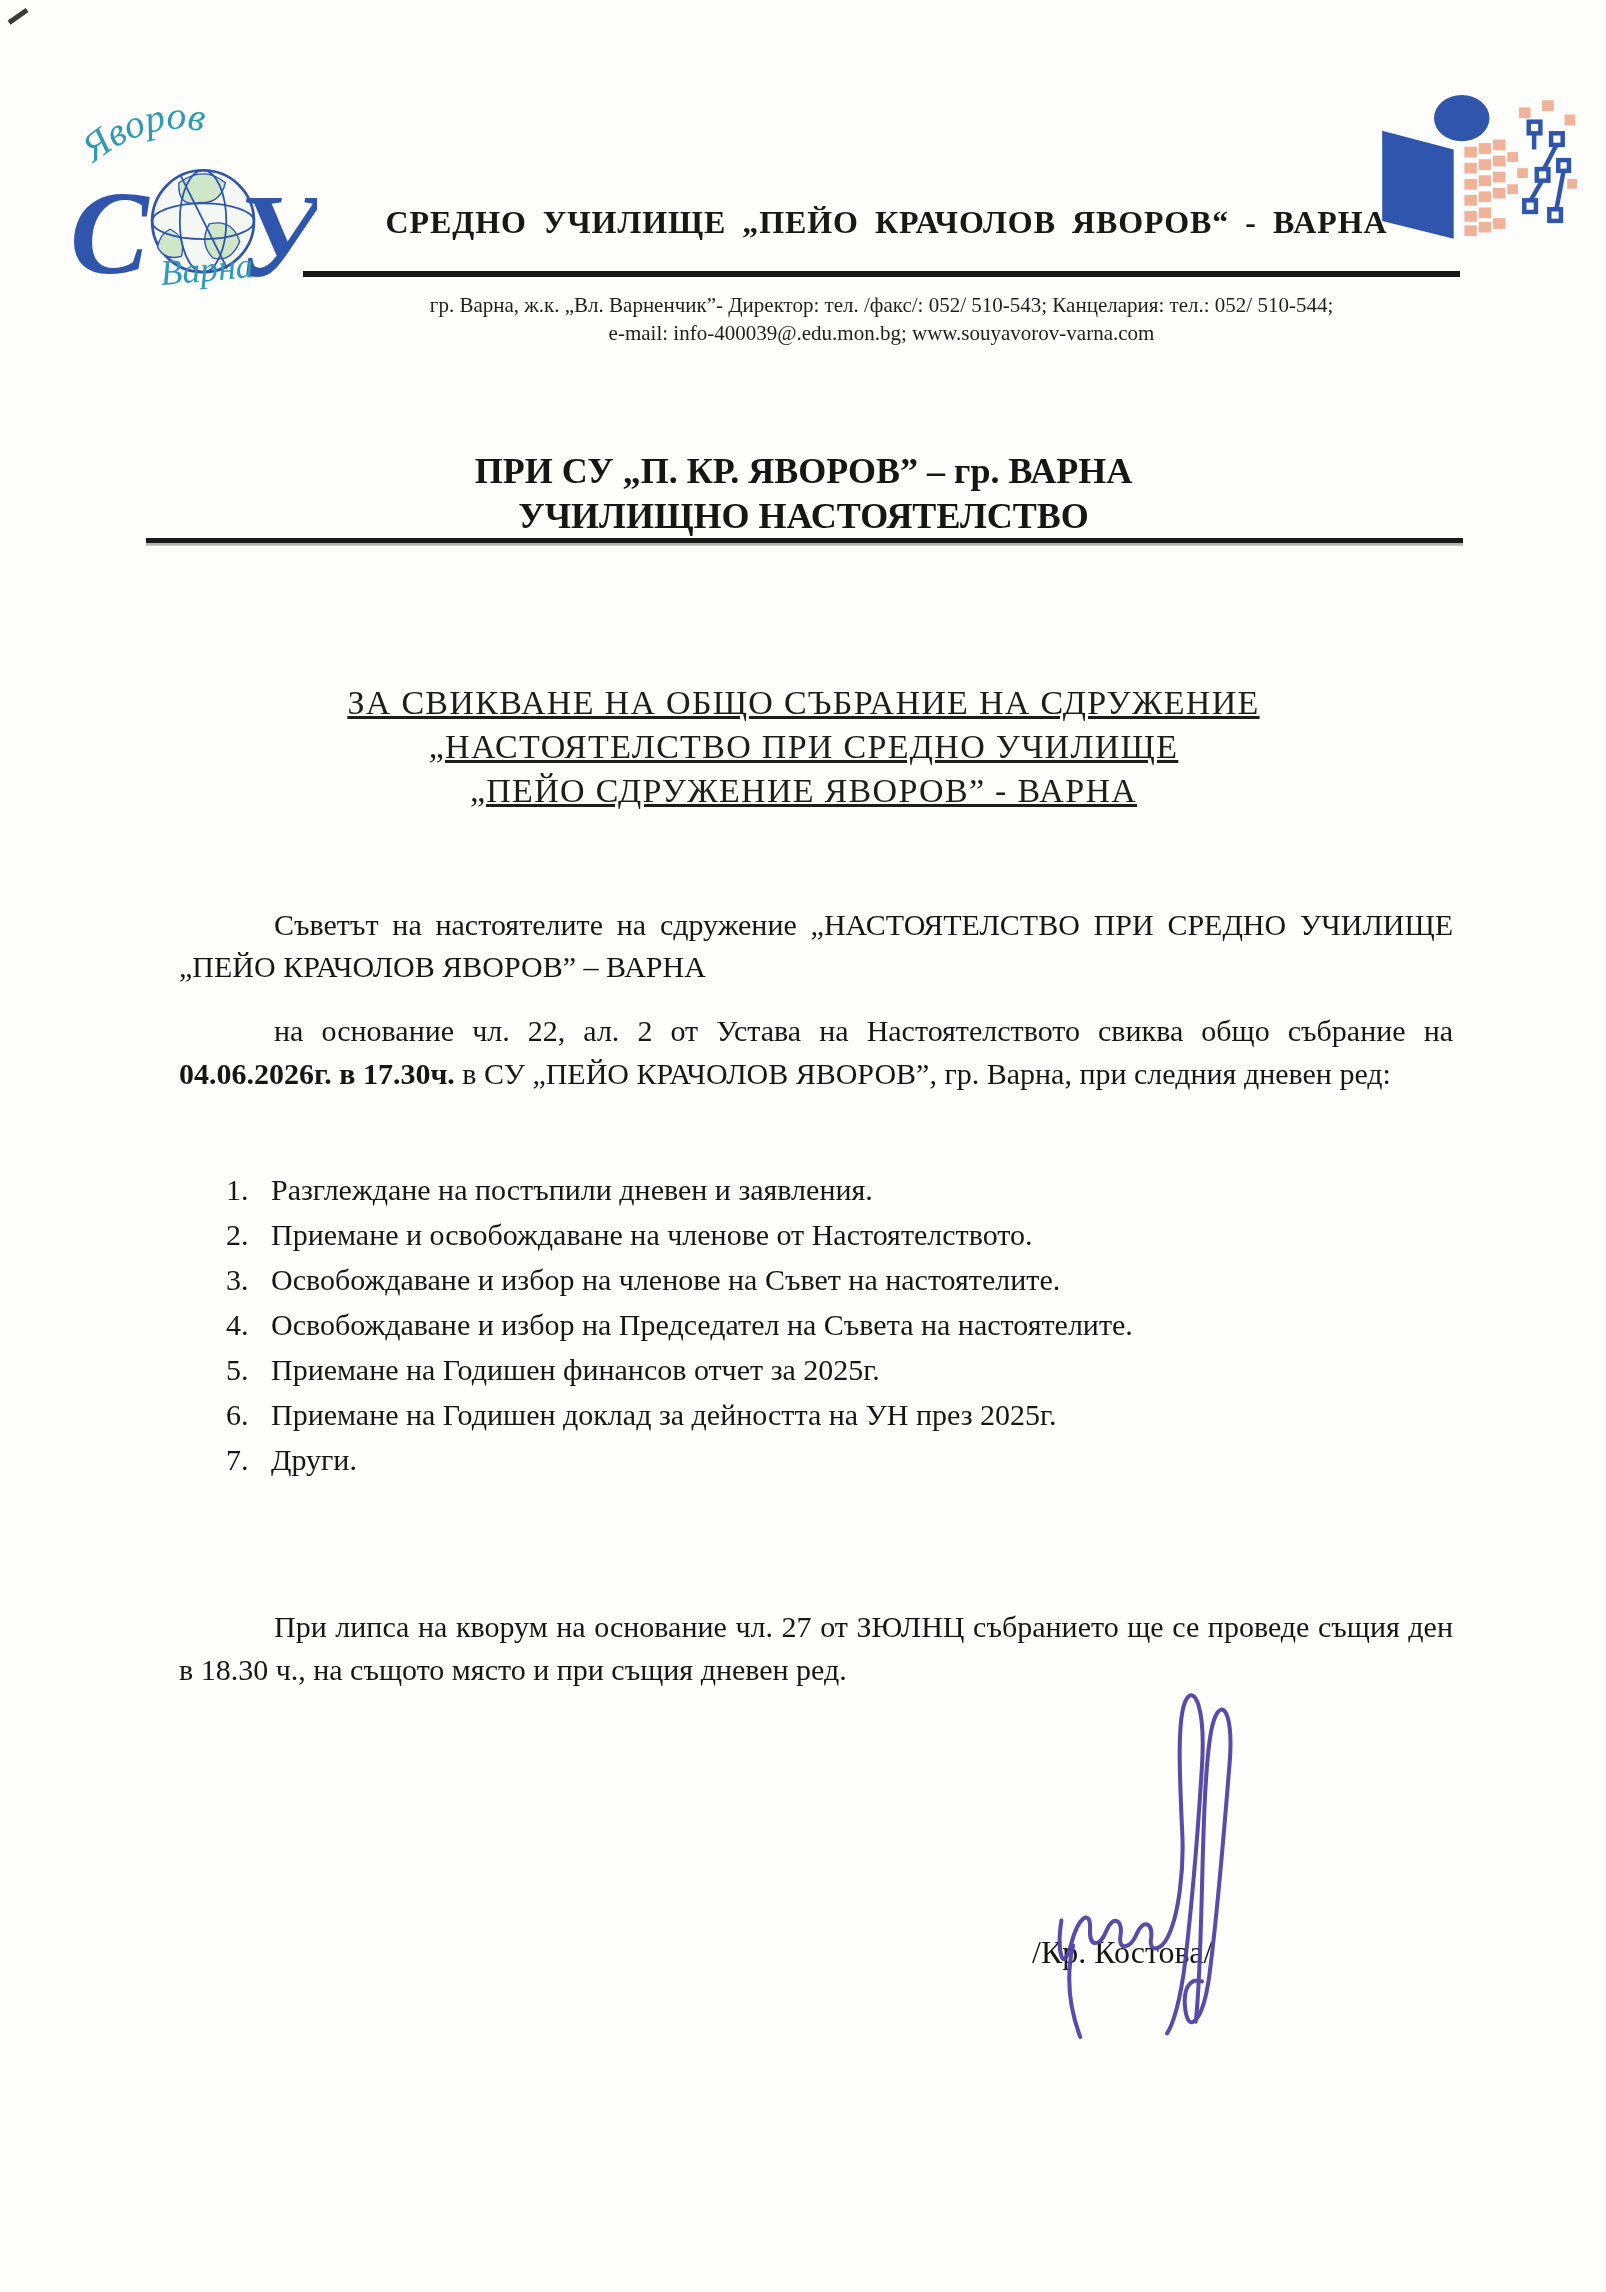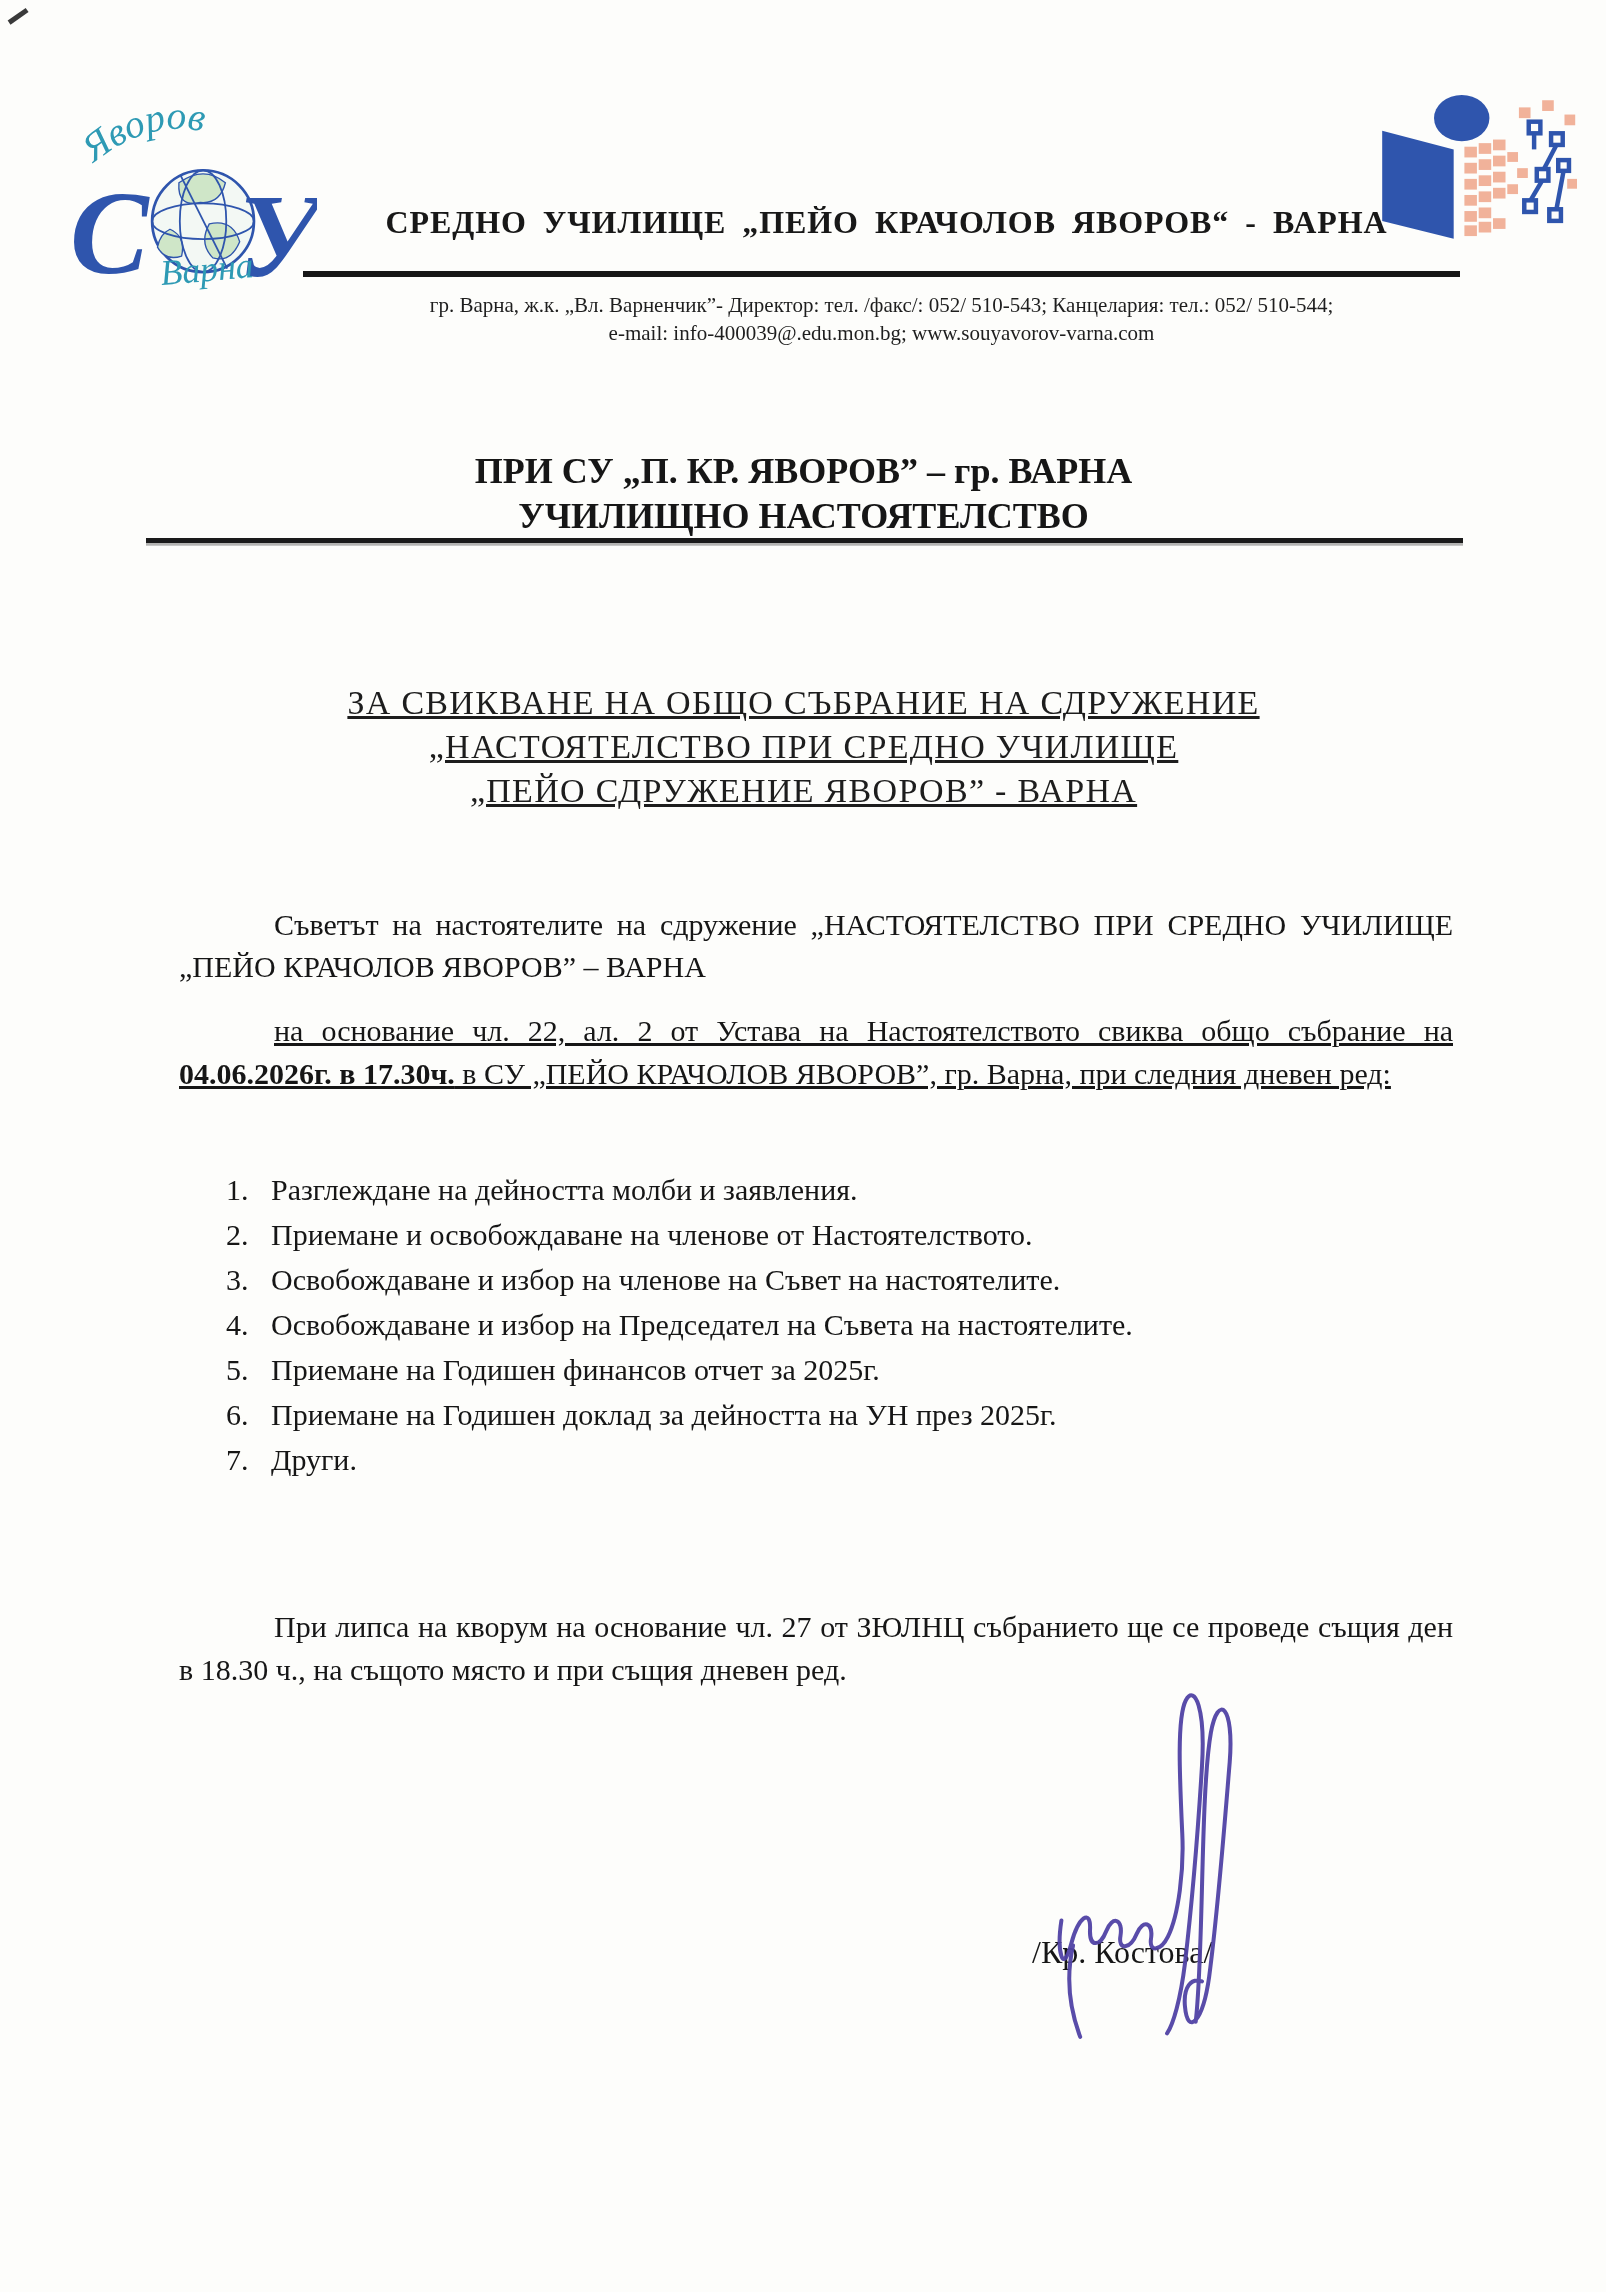--- a/index.html
+++ b/index.html
@@ -29,21 +29,21 @@
   .double-rule{left:146px;top:538px;width:1317px;height:4.5px;background:#1a1a1a;box-shadow:0 2.7px 0 rgba(40,40,40,0.35);}
 
   .pokana{left:156px;top:575px;width:1295px;text-align:center;
     font-size:48px;font-weight:bold;letter-spacing:2.7px;color:#262626;}
 
   .subtitle{left:156px;top:681px;width:1295px;text-align:center;
     font-size:34px;line-height:44px;letter-spacing:1.3px;color:#1d1d1d;text-decoration:underline;}
 
   .body-par{left:179px;top:873px;width:1274px;
     font-size:30px;line-height:42px;text-align:justify;text-indent:95px;color:#161616;margin-top:31px;}
-  .par2{top:978px;line-height:43px;text-decoration:underline;}
+  .par2{top:978px;line-height:43px;}
   .par2 b{font-weight:bold;}
 
   .agenda{left:226px;top:1167px;width:1218px;font-size:30px;color:#161616;}
   .agenda .row{display:flex;line-height:45px;}
   .agenda .num{width:45px;flex:0 0 auto;}
   .agenda .txt{flex:1 1 auto;}
 
   .closing{top:1574px;line-height:43px;}
 
   .sig-line{left:880px;top:1891px;font-size:31px;color:#161616;white-space:nowrap;}
@@ -146,21 +146,21 @@
     <div>„ПЕЙО СДРУЖЕНИЕ ЯВОРОВ” - ВАРНА</div>
   </div>
 
   <div class="abs body-par">Съветът на настоятелите на сдружение „НАСТОЯТЕЛСТВО ПРИ СРЕДНО УЧИЛИЩЕ „ПЕЙО КРАЧОЛОВ ЯВОРОВ” – ВАРНА</div>
 
   <div class="abs body-par par2"><span>на основание чл. 22, ал. 2 от Устава на Настоятелството свиква общо събрание на </span><b>04.06.2026г. в 17.30ч.</b><span> в СУ „ПЕЙО КРАЧОЛОВ ЯВОРОВ”, гр. Варна, при следния дневен ред:</span></div>
 
   <div class="abs agenda">
     <div class="row">
         <span class="num">1.</span>
-        <span class="txt">Разглеждане на дейността молби и заявления.</span>
+        <span class="txt">Разглеждане на постъпили дневен и заявления.</span>
       </div>
     <div class="row">
         <span class="num">2.</span>
         <span class="txt">Приемане и освобождаване на членове от Настоятелството.</span>
       </div>
     <div class="row">
         <span class="num">3.</span>
         <span class="txt">Освобождаване и избор на членове на Съвет на настоятелите.</span>
       </div>
     <div class="row">

